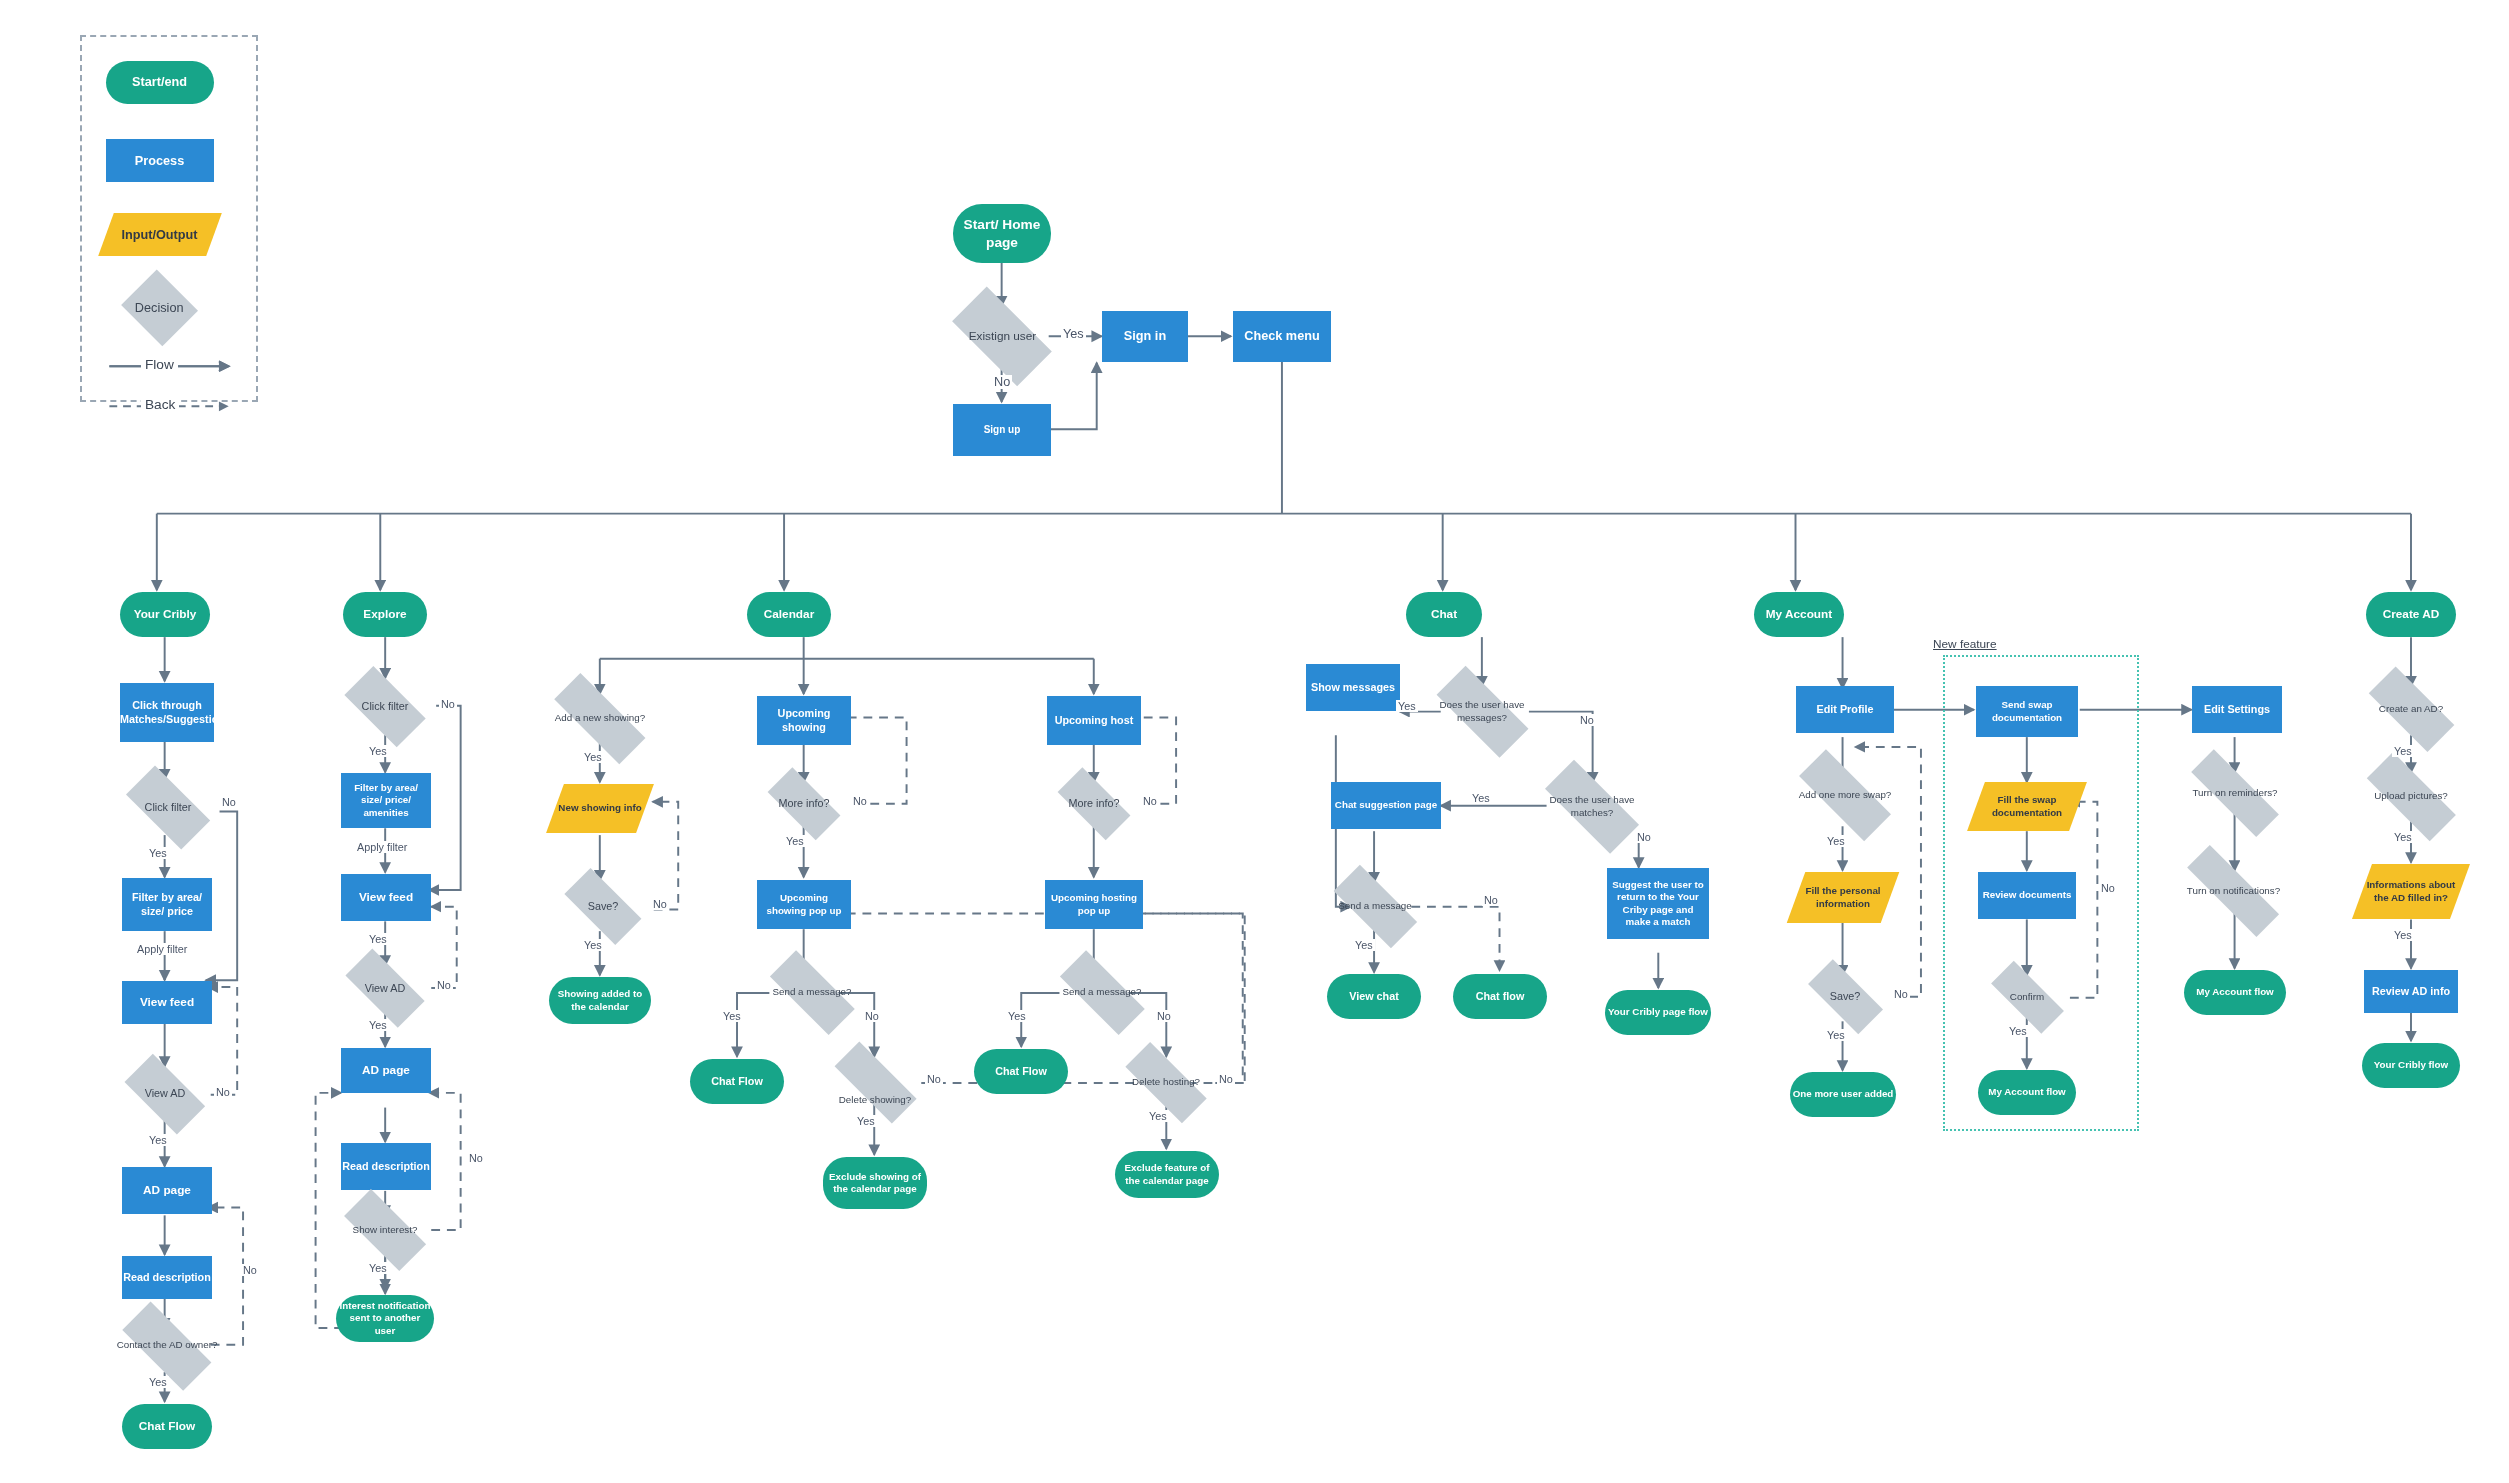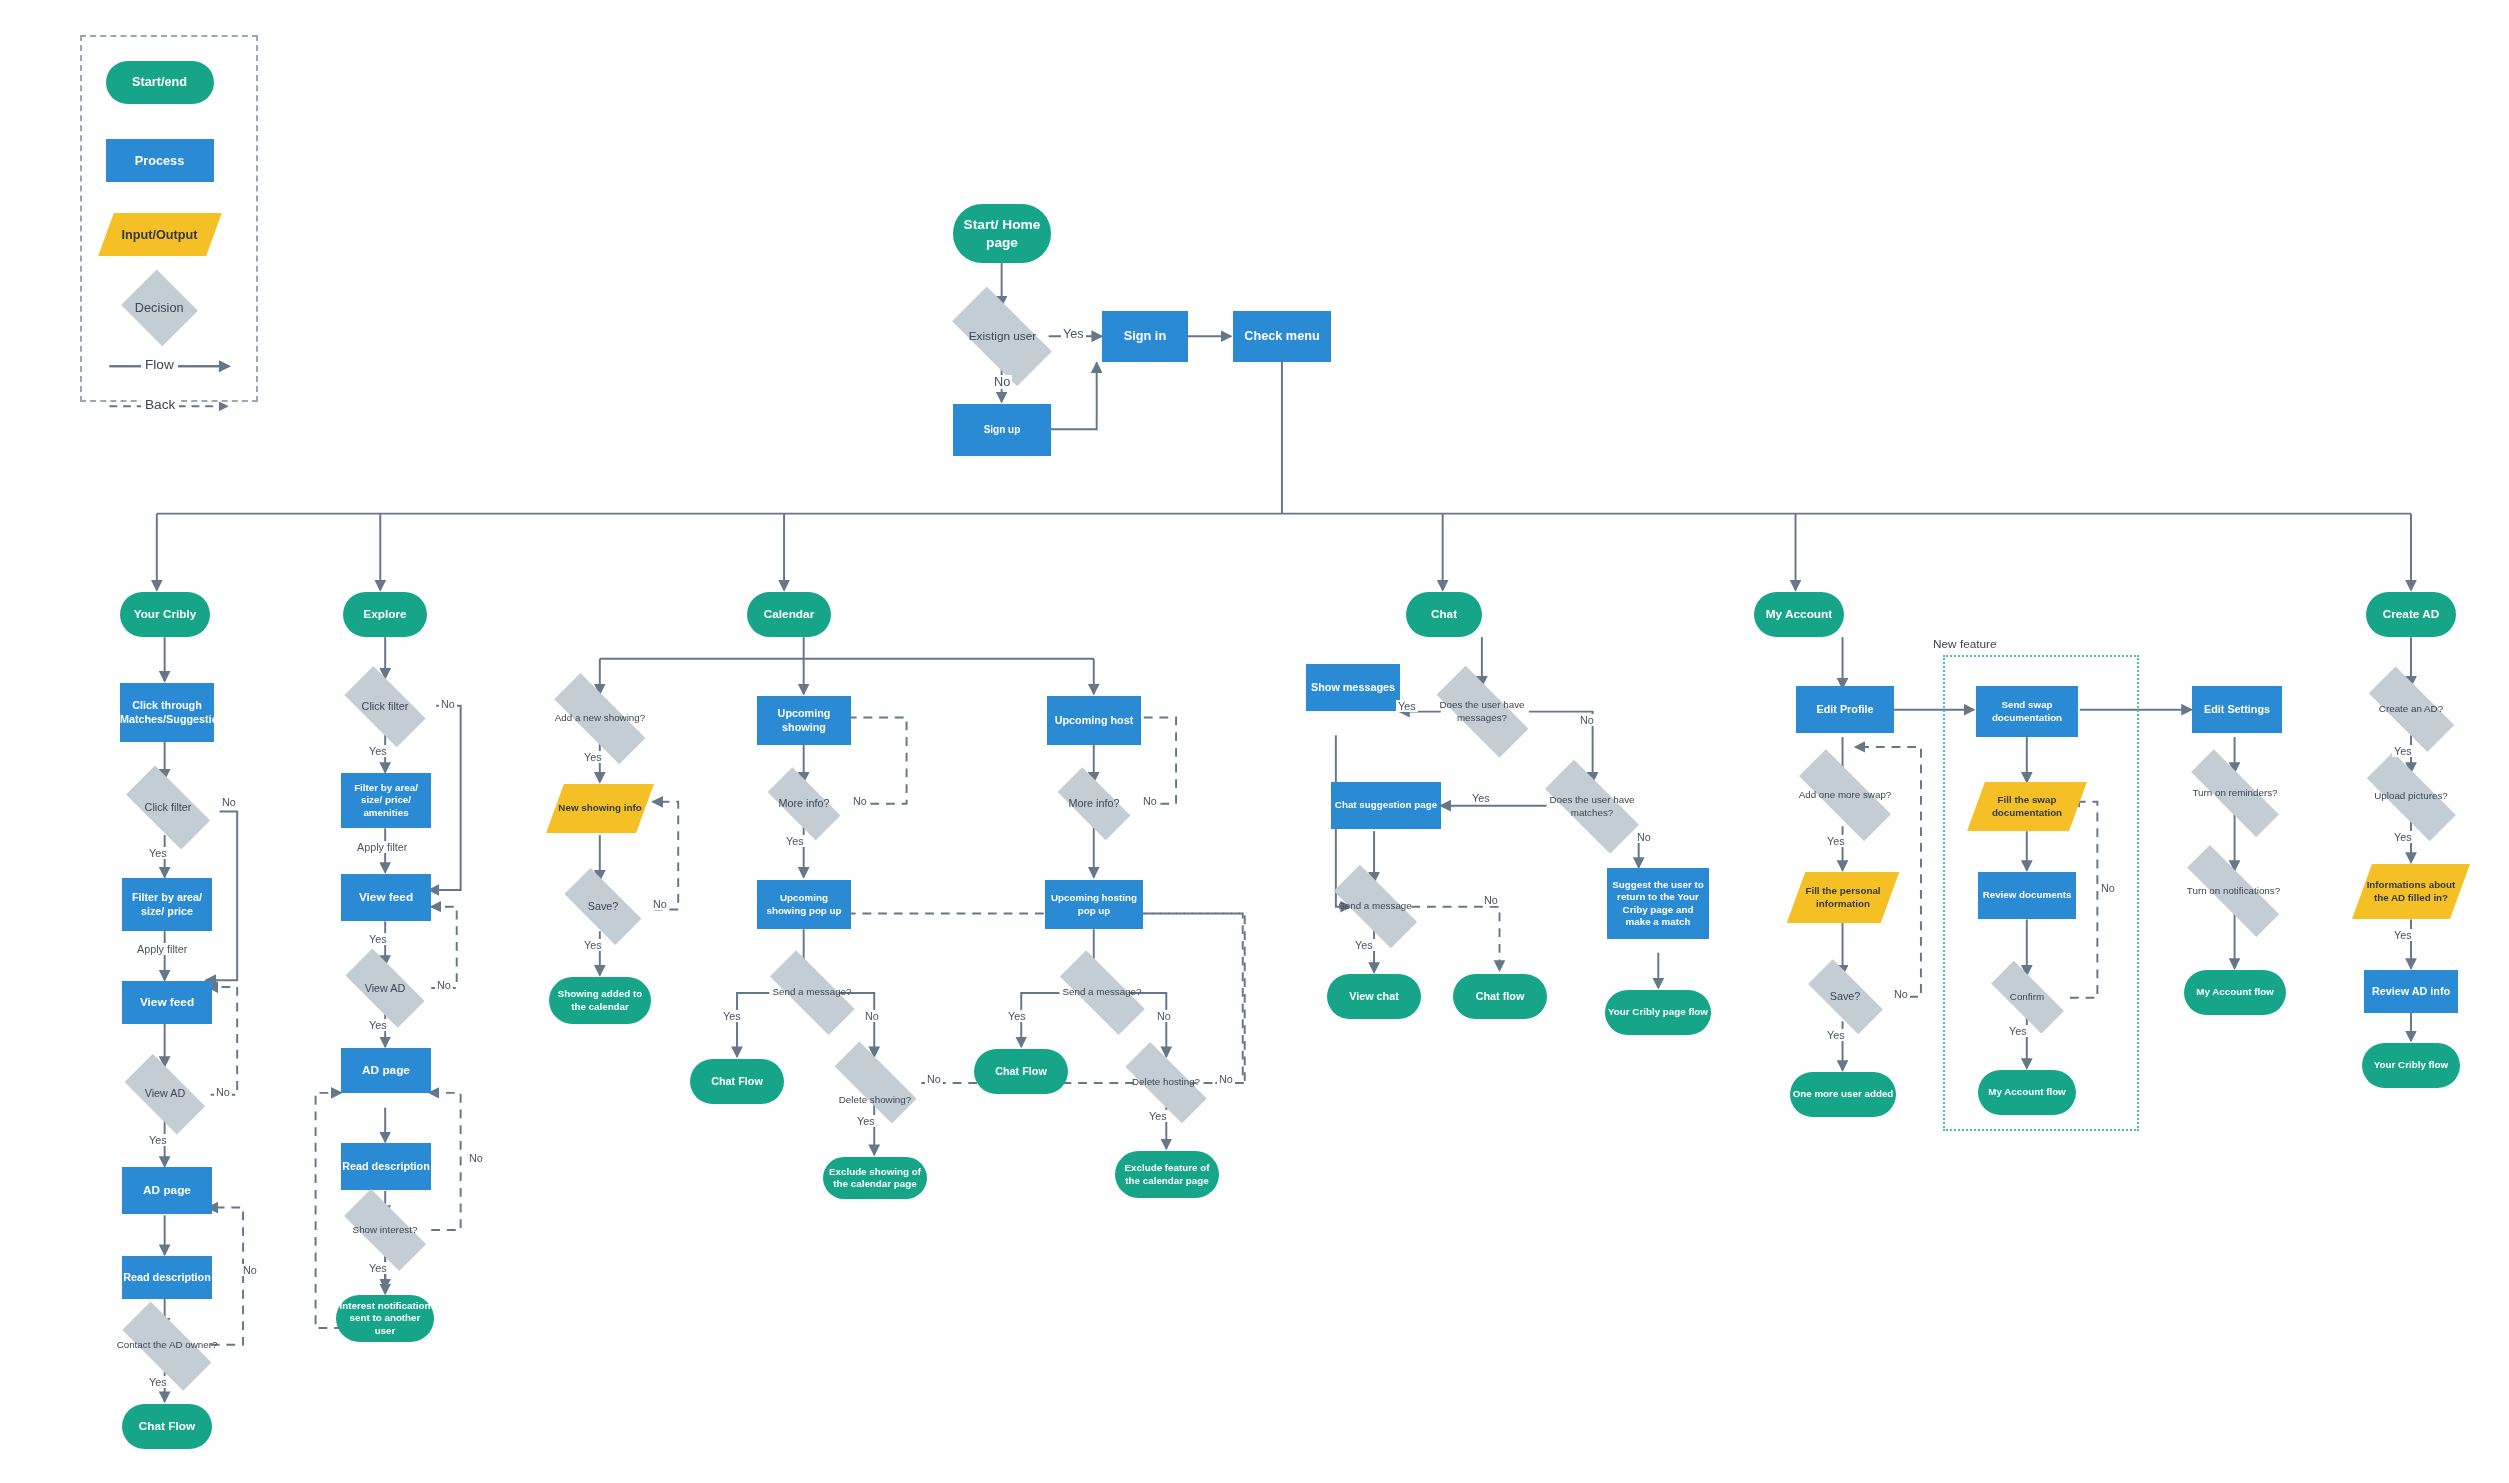--- a/index.html
+++ b/index.html
@@ -16,21 +16,21 @@
   .process{background:#2a8ad4;color:#ffffff;font-weight:bold;}
   .decision{color:#3c4654;font-weight:normal;background:transparent;}
   .decision{overflow:visible;}
   .dec-wrap{position:absolute;left:0;top:0;width:100%;height:100%;}
   .dec-diamond{position:absolute;left:12.5%;top:12.5%;width:75%;height:75%;
       background:#c5cdd4;transform:rotate(45deg);}
   .dec-label{position:relative;z-index:3;padding:0 2px;}
 
   .edge-label{position:absolute;color:#4a5568;font-size:12.7px;background:#ffffff;
       padding:0 2px;white-space:nowrap;z-index:5;}
-  .note{position:absolute;color:#3c4654;font-size:13.7px;white-space:nowrap;}
+  .note{position:absolute;color:#3c4654;font-size:13.7px;white-space:nowrap;text-decoration:underline;}
 
   
   #legend{position:absolute;left:80px;top:35px;width:178px;height:367px;
       border:2px dashed #9aa7b4;box-sizing:border-box;}
   .lg-item{position:absolute;display:flex;align-items:center;justify-content:center;
       text-align:center;box-sizing:border-box;}
   .lg-line-txt{position:absolute;font-size:13.7px;color:#3c4654;background:#fff;padding:0 3.9px;}
 
   .newfeature-box{position:absolute;border:2px dotted #45c2b1;box-sizing:border-box;}
 </style>
@@ -409,21 +409,21 @@
     <span>Chat Flow</span>
     </div>
   <div class="node decision" style="left:821px;top:1059px;width:108px;height:47px;align-items:flex-end;">
     <div class="dec-wrap">
         <div class="dec-diamond"></div>
       </div>
     <span class="dec-label" style="font-size:9.8px;">Delete showing?</span>
     </div>
   <div class="edge-label" style="left:925px;top:1073px;font-size:10.8px;">No</div>
   <div class="edge-label" style="left:855px;top:1115px;font-size:10.8px;">Yes</div>
-  <div class="node terminal" style="left:823px;top:1157px;width:104px;height:42px;border-radius:23.5px;font-size:9.8px;padding:2px;">
+  <div class="node terminal" style="left:823px;top:1157px;width:104px;height:52px;border-radius:23.5px;font-size:9.8px;padding:2px;">
     <span>Exclude showing of the calendar page</span>
     </div>
 
   <div class="node process" style="left:1047px;top:696px;width:94px;height:49px;font-size:10.8px;">
     <span>Upcoming host</span>
     </div>
   <div class="node decision" style="left:1049px;top:780px;width:90px;height:47px;">
     <div class="dec-wrap">
         <div class="dec-diamond"></div>
       </div>

